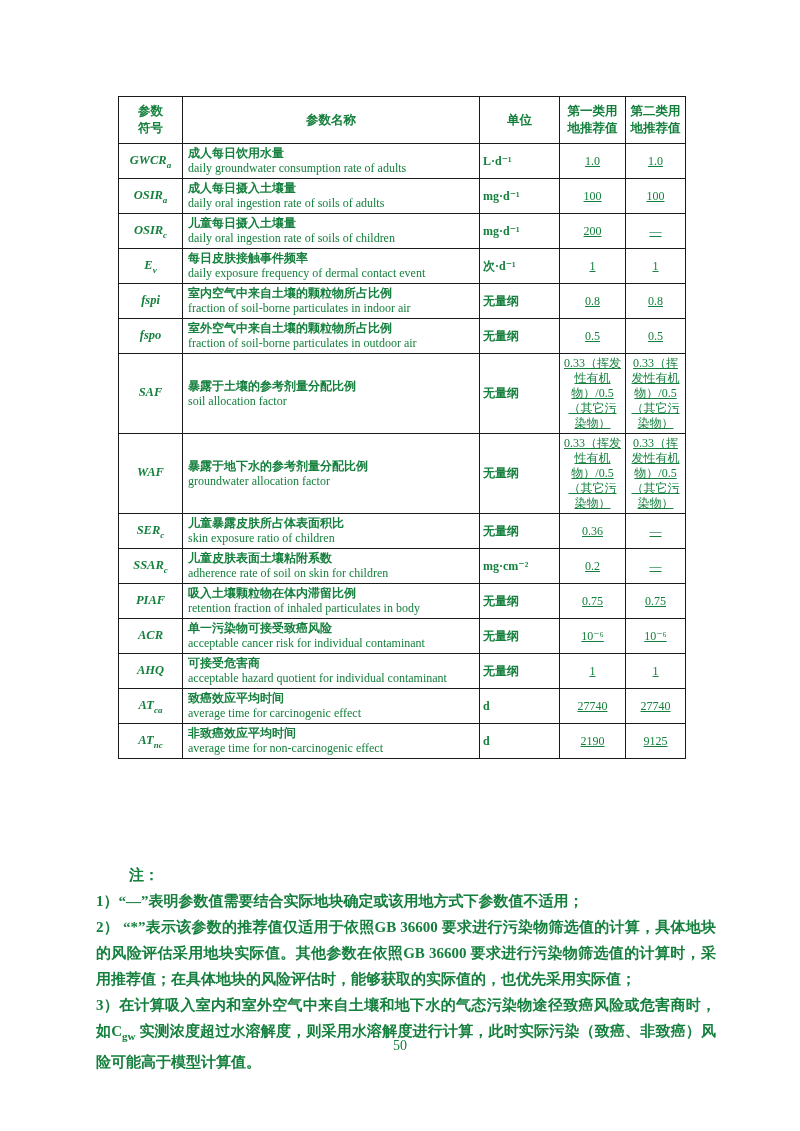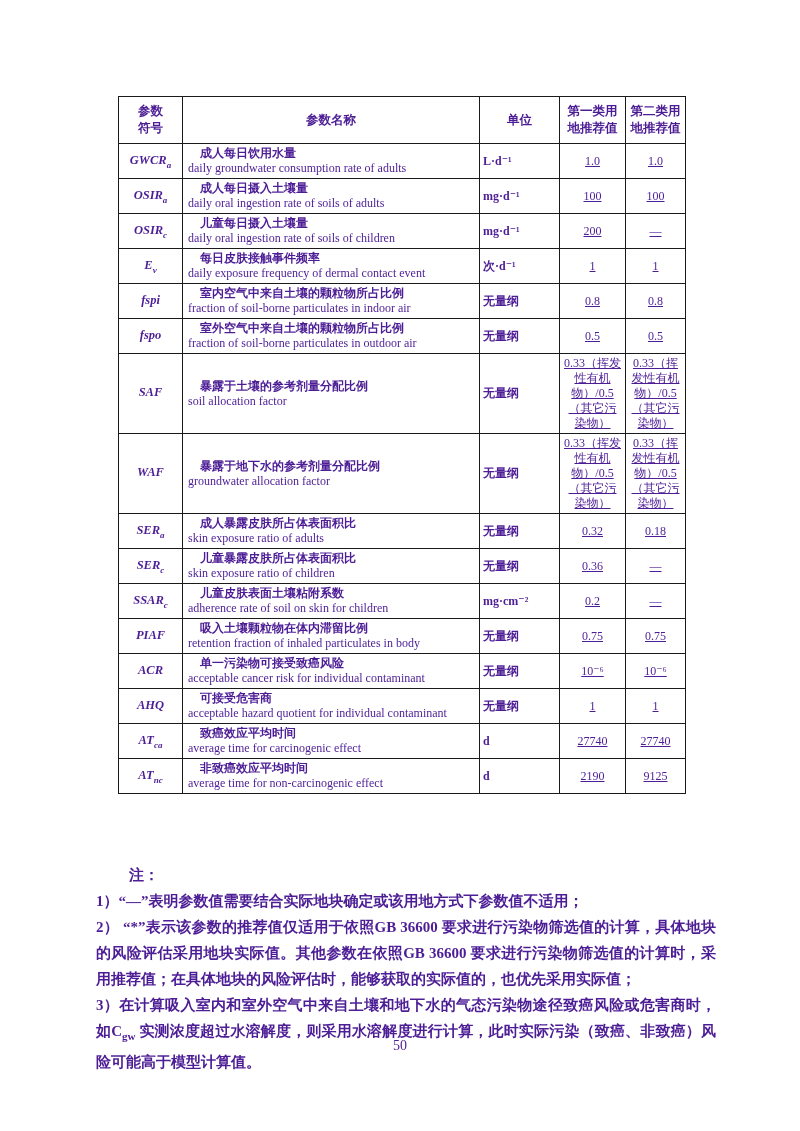--- a/index.html
+++ b/index.html
@@ -1,21 +1,21 @@
 <!DOCTYPE html>
 <html><head>
 <meta charset="utf-8">
 <style>
   html, body { margin: 0; padding: 0; background: #ffffff; }
   .page {
     position: relative;
     width: 800px;
     height: 1131px;
     background: #ffffff;
-    color: #4c1d95;
+    color: #15803d;
     font-family: "Liberation Serif", "DejaVu Serif", serif;
     overflow: hidden;
   }
   table.params-table {
     position: absolute;
     left: 118px;
     top: 96px;
     width: 567px;
     border-collapse: collapse;
     table-layout: fixed;
@@ -35,21 +35,21 @@
     height: 42px;
   }
   .params-table tbody tr { height: 34px; }
   td.sym {
     text-align: center;
     font-size: 12.5px;
   }
   .sym-i { font-style: italic; font-weight: bold; }
   .sym-i sub { font-size: 9px; font-style: italic; }
   td.name { padding-left: 5px; }
-  td.name .zh { font-size: 12px; font-weight: bold; line-height: 15px; margin-left: 12px; }
+  td.name .zh { font-size: 12px; font-weight: bold; line-height: 15px; }
   td.name .en { font-size: 12px; font-weight: normal; line-height: 15px; }
   td.unit { font-size: 12px; font-weight: bold; line-height: 15px; }
   td.val  { text-align: center; font-size: 12px; line-height: 15px; text-decoration: underline; }
   .notes {
     position: absolute;
     left: 96px;
     top: 862px;
     width: 620px;
     font-size: 15px;
     font-weight: bold;
@@ -191,32 +191,20 @@
       </td>
       <td class="name">
         <div class="zh">暴露于地下水的参考剂量分配比例</div>
         <div class="en">groundwater allocation factor</div>
       </td>
       <td class="unit">无量纲</td>
       <td class="val v1">0.33（挥发性有机物）/0.5（其它污染物）</td>
       <td class="val v2">0.33（挥发性有机物）/0.5（其它污染物）</td>
     </tr>
 
-    <tr class="param-row">
-      <td class="sym">
-        <span class="sym-i"><span class="b">SER</span><sub class="s">a</sub></span>
-      </td>
-      <td class="name">
-        <div class="zh">成人暴露皮肤所占体表面积比</div>
-        <div class="en">skin exposure ratio of adults</div>
-      </td>
-      <td class="unit">无量纲</td>
-      <td class="val v1">0.32</td>
-      <td class="val v2">0.18</td>
-    </tr>
 
     <tr class="param-row">
       <td class="sym">
         <span class="sym-i"><span class="b">SER</span><sub class="s">c</sub></span>
       </td>
       <td class="name">
         <div class="zh">儿童暴露皮肤所占体表面积比</div>
         <div class="en">skin exposure ratio of children</div>
       </td>
       <td class="unit">无量纲</td>

